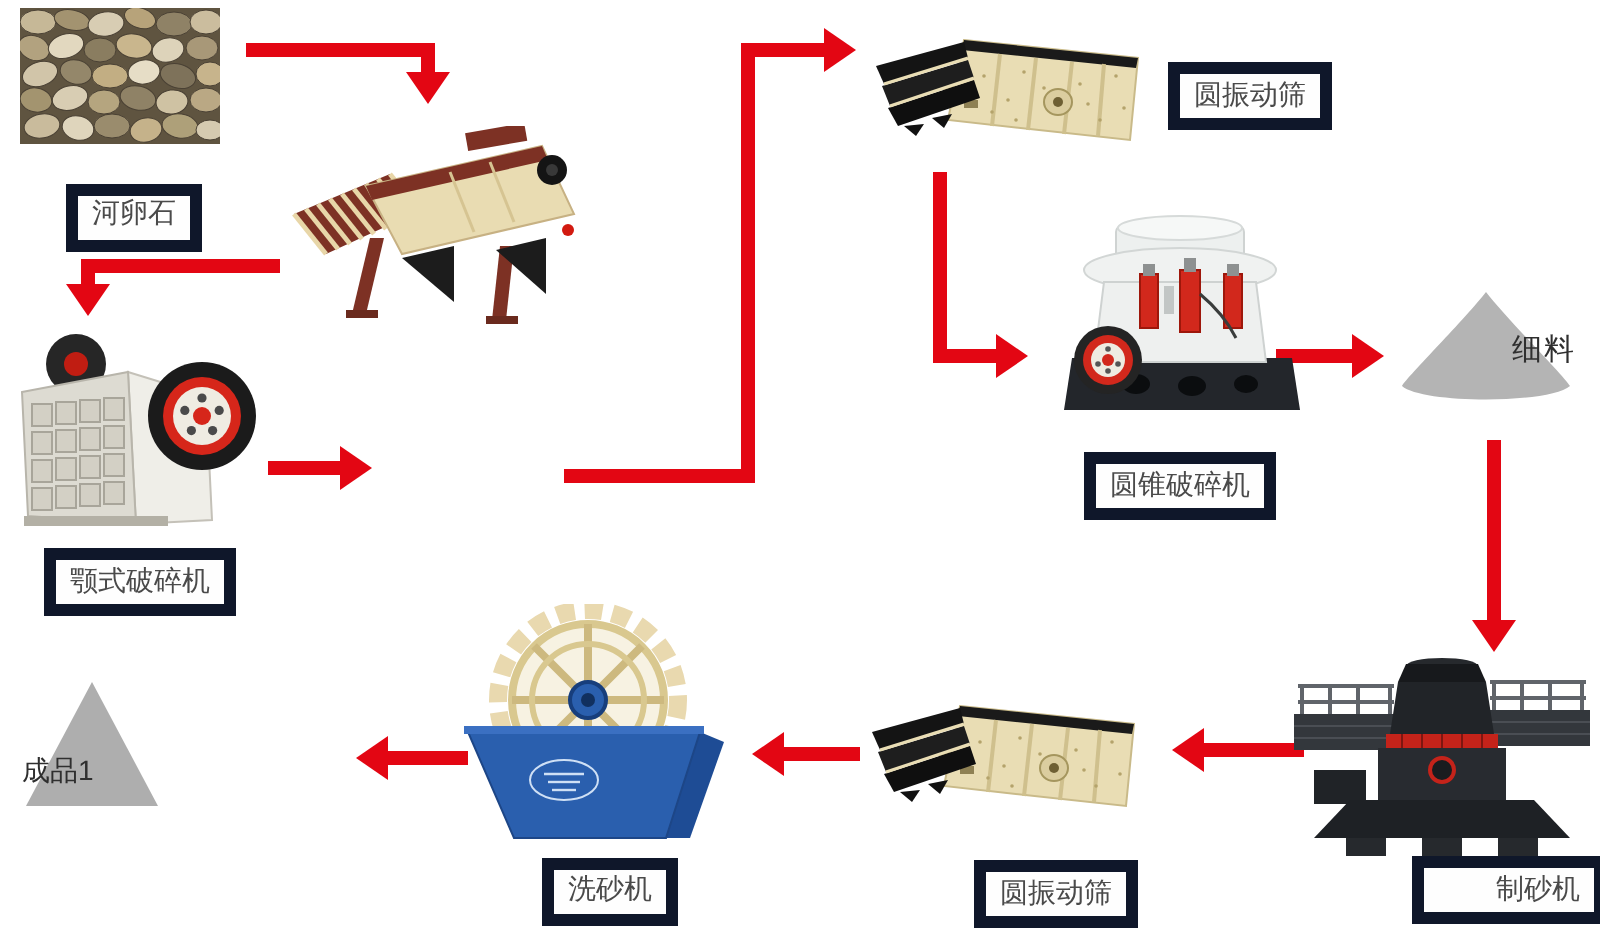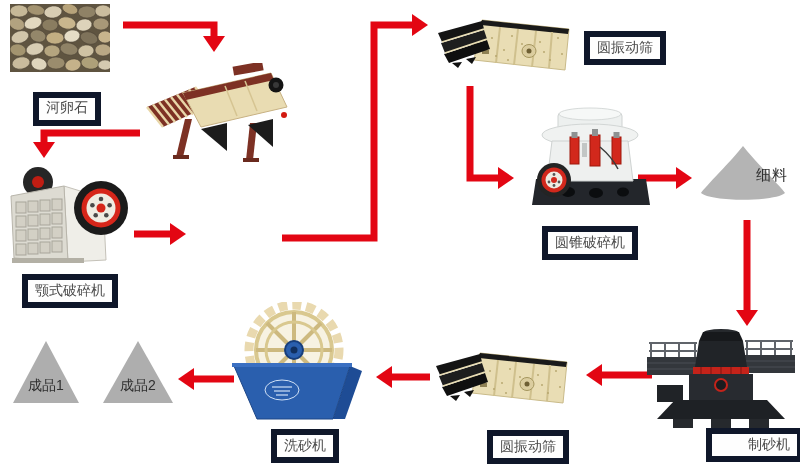--- a/index.html
+++ b/index.html
@@ -12,21 +12,21 @@
   .label{
     position:absolute;background:#fefefe;border:6px solid #0f172a;
     padding:1px 7px;font-size:14px;line-height:1.4;color:#4a4a4a;white-space:nowrap;
   }
   .cone-text{
     position:absolute;left:0;right:0;top:52%;transform:translateY(-50%);
     text-align:right;font-size:15px;color:#2f2f2f;letter-spacing:1px;
   }
   .tri-text{
     position:absolute;left:0;right:0;bottom:10px;
-    text-align:center;font-size:14px;color:#2f2f2f;
+    font-size:14px;color:#2f2f2f;
   }
   .arrow-layer{position:absolute;left:0;top:0;width:800px;height:465px;pointer-events:none;}
 </style>
 </head>
 <body>
 
 <div class="canvas">
 
   <svg class="arrow-layer" viewBox="0 0 800 465">
     <g fill="none" stroke-width="7" stroke-linejoin="miter" stroke="#e30613">
@@ -354,20 +354,14 @@
     </svg>
   </div>
   <div class="label" style="left:271px;top:429px;font-family:Liberation Serif, serif;">洗砂机</div>
 
   <div class="node" style="left:11px;top:339px;width:70px;height:66px;">
     <svg viewBox="0 0 70 66">
       <polygon points="35,2 68,64 2,64" fill="#aeaeae"></polygon>
     </svg>
     <span class="tri-text">成品1</span>
   </div>
-  <div class="node" style="left:101px;top:339px;width:74px;height:66px;">
-    <svg viewBox="0 0 74 66">
-      <polygon points="37,2 72,64 2,64" fill="#aeaeae"></polygon>
-    </svg>
-    <span class="tri-text">成品2</span>
-  </div>
 
 </div>
 
 </body></html>

